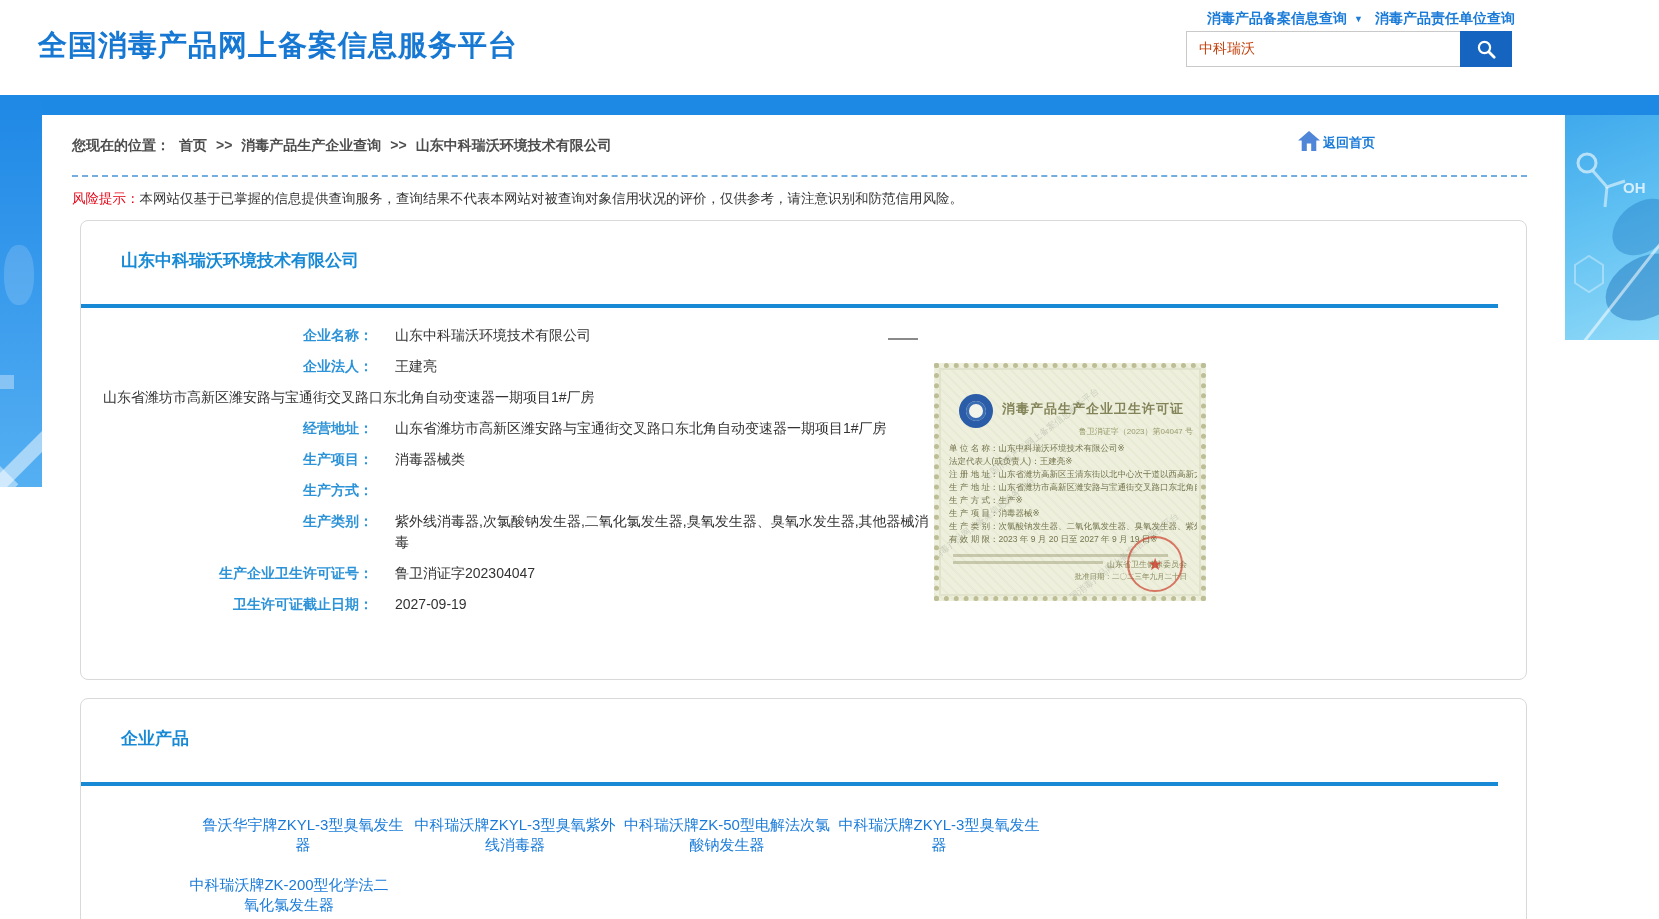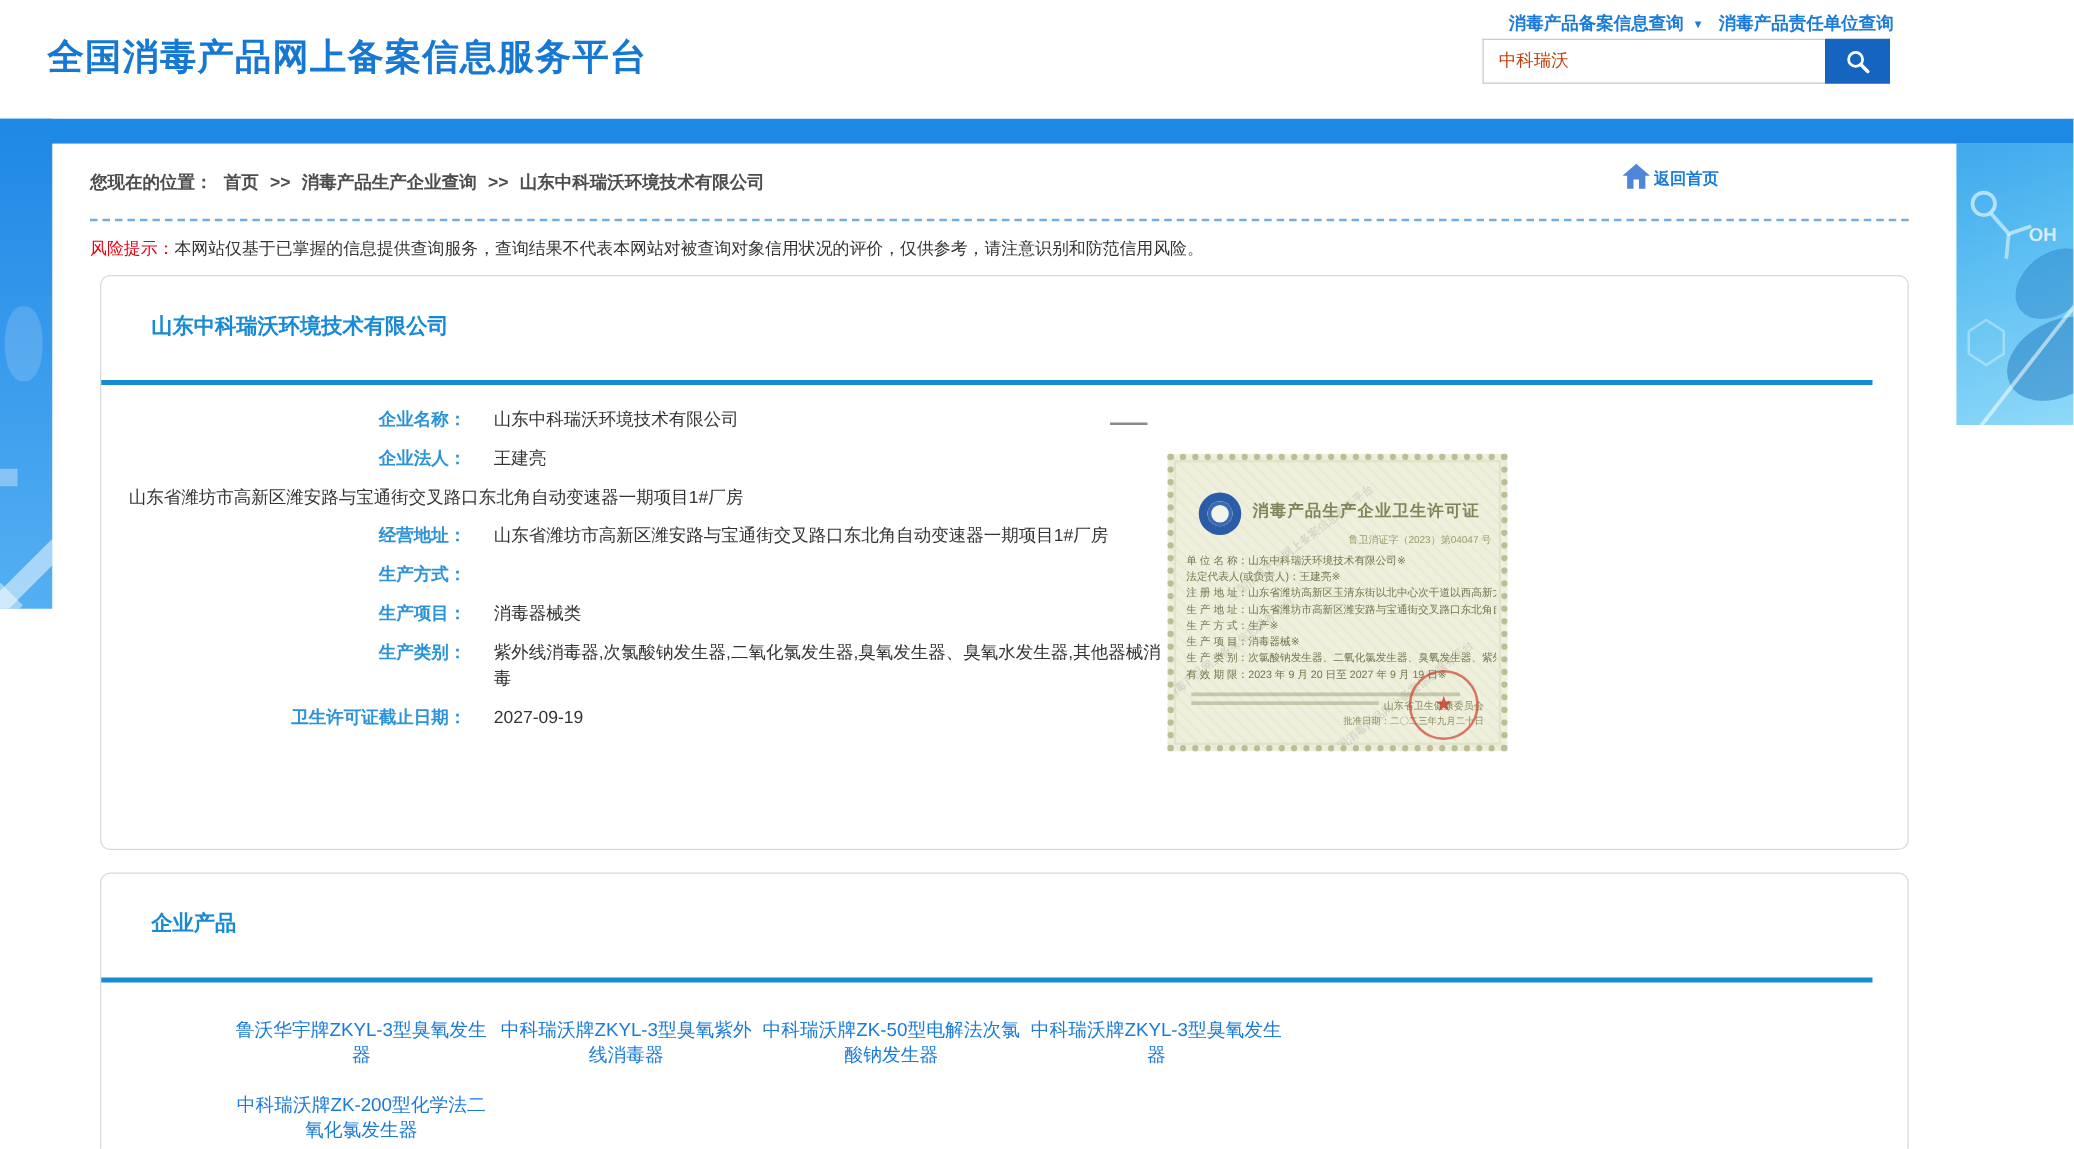--- a/index.html
+++ b/index.html
@@ -81,21 +81,21 @@
   .cert-issuer{position:absolute;right:14px;bottom:26px;font-size:8px;color:#8b8b60;}
   .cert-date{position:absolute;right:14px;bottom:14px;font-size:7.5px;color:#8b8b60;}
   .cert-seal{position:absolute;right:18px;bottom:4px;width:52px;height:52px;border-radius:50%;
         border:2px solid rgba(205,65,45,.7);display:flex;align-items:center;justify-content:center;}
   .cert-seal span{color:rgba(205,65,45,.85);font-size:17px;}
   .cert-wm{position:absolute;font-size:9px;color:rgba(90,90,90,.22);transform:rotate(-38deg);
         white-space:nowrap;}
 
   
   .prod-row{position:absolute;left:102px;display:flex;width:900px;}
-  .prod-row1{top:116px;}
+  .prod-row1{top:116px;margin-left:14px;}
   .prod-row2{top:176px;}
   .prod{width:212px;flex:none;text-align:center;font-size:15px;line-height:20px;color:#1a7bd9;
         cursor:pointer;text-decoration:none;display:block;}
 </style>
 </head>
 <body>
 
 <div class="page">
 
   <h1 class="site-title">全国消毒产品网上备案信息服务平台</h1>
@@ -178,30 +178,34 @@
           <span class="fvalue">王建亮</span>
         </div>
         <div class="frow">
           <span class="fvalue">山东省潍坊市高新区潍安路与宝通街交叉路口东北角自动变速器一期项目1#厂房</span>
         </div>
         <div class="frow">
           <span class="flabel">经营地址：</span>
           <span class="fvalue">山东省潍坊市高新区潍安路与宝通街交叉路口东北角自动变速器一期项目1#厂房</span>
         </div>
         <div class="frow">
+          <span class="flabel">生产项目：</span>
+          <span class="fvalue">消毒器械类</span>
+        </div>
+        <div class="frow">
           <span class="flabel">生产方式：</span>
           <span class="fvalue"></span>
         </div>
         <div class="frow">
-          <span class="flabel">生产项目：</span>
-          <span class="fvalue">消毒器械类</span>
-        </div>
-        <div class="frow">
           <span class="flabel">生产类别：</span>
           <span class="fvalue">紫外线消毒器,次氯酸钠发生器,二氧化氯发生器,臭氧发生器、臭氧水发生器,其他器械消毒</span>
+        </div>
+        <div class="frow">
+          <span class="flabel">生产企业卫生许可证号：</span>
+          <span class="fvalue">鲁卫消证字202304047</span>
         </div>
         <div class="frow">
           <span class="flabel">卫生许可证截止日期：</span>
           <span class="fvalue">2027-09-19</span>
         </div>
       </div>
 
       <div class="scan-mark"></div>
 
       <div class="cert">

